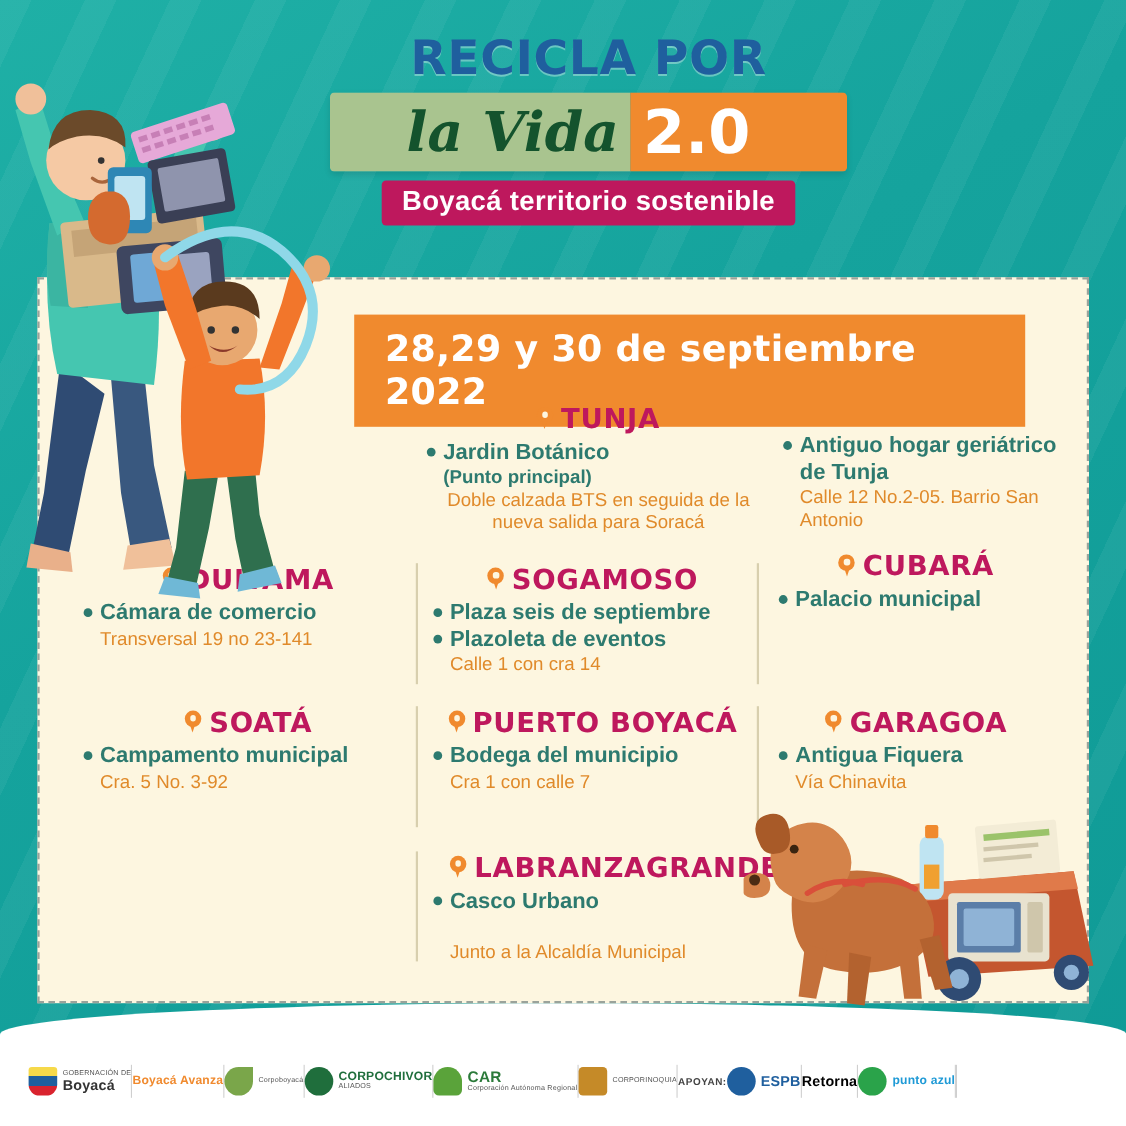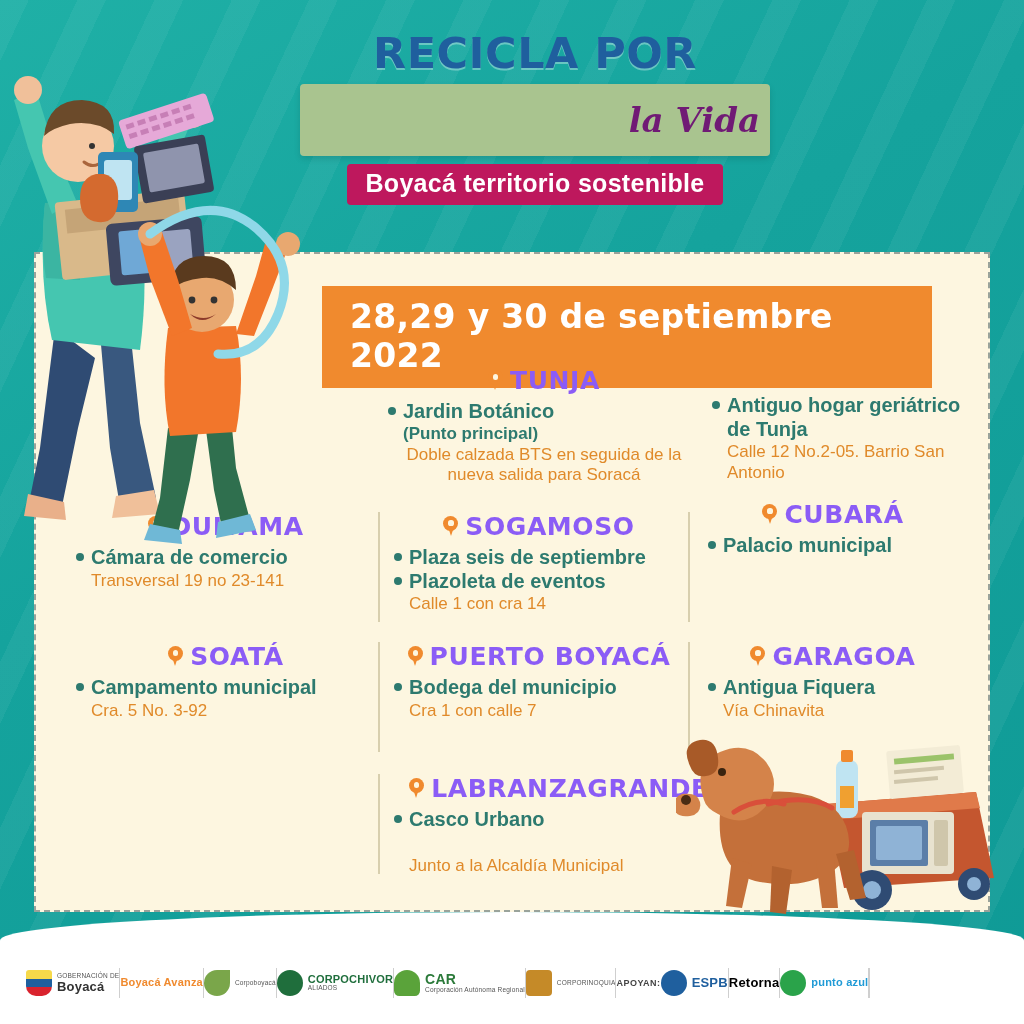--- a/index.html
+++ b/index.html
@@ -58,22 +58,22 @@
   .title-bar .left {
     flex: 1 1 58%;
     background: #a9c48f;
     display: flex; align-items: center; justify-content: flex-end;
     padding-right: 10px;
   }
   .title-bar .left span {
     font-family: "DejaVu Serif", serif;
     font-style: italic;
     font-weight: 700;
-    font-size: 34px;
-    color: #701a75;
+    font-size: 50px;
+    color: #14532d;
     line-height: 1;
   }
   .title-bar .right {
     flex: 1 1 42%;
     background: #f08a2e;
     display: flex; align-items: center; justify-content: flex-start;
     padding-left: 12px;
   }
   .title-bar .right span {
     font-family: "DejaVu Sans", sans-serif;
@@ -149,21 +149,21 @@
   .pin i {
     position: absolute; left: 5px; top: 4.4px;
     width: 5.2px; height: 5.2px; border-radius: 50%;
     background: #fdf6e0;
     display: block;
   }
   .city-name {
     font-family: "DejaVu Sans", sans-serif;
     font-weight: 700;
     font-size: 25px;
-    color: #8b5cf6;
+    color: #be185d;
     letter-spacing: 0.6px;
   }
   .item {
     display: flex; align-items: flex-start; gap: 7px;
     font-weight: 700;
     font-size: 20px;
     color: #2d7a6f;
     line-height: 1.18;
   }
   .item .dot {
@@ -224,20 +224,23 @@
 <div class="bg-teal"></div>
 <div class="bg-stripes"></div>
 <div class="bg-footer-wave"></div>
 <div class="bg-footer"></div>
 
 <div class="title-wrap">
   <div class="title-top">RECICLA POR</div>
   <div class="title-bar">
     <div class="left">
       <span>la Vida</span>
+    </div>
+    <div class="right">
+      <span>2.0</span>
     </div>
   </div>
   <div style="text-align:center;">
     <div class="title-sub">Boyacá territorio sostenible</div>
   </div>
 </div>
 
 <svg class="illo-people" viewBox="0 0 330 530">
 
   <path d="M55 300 L40 420 L30 470 L62 478 L78 400 L95 330 Z" fill="#2f4b73"></path>

